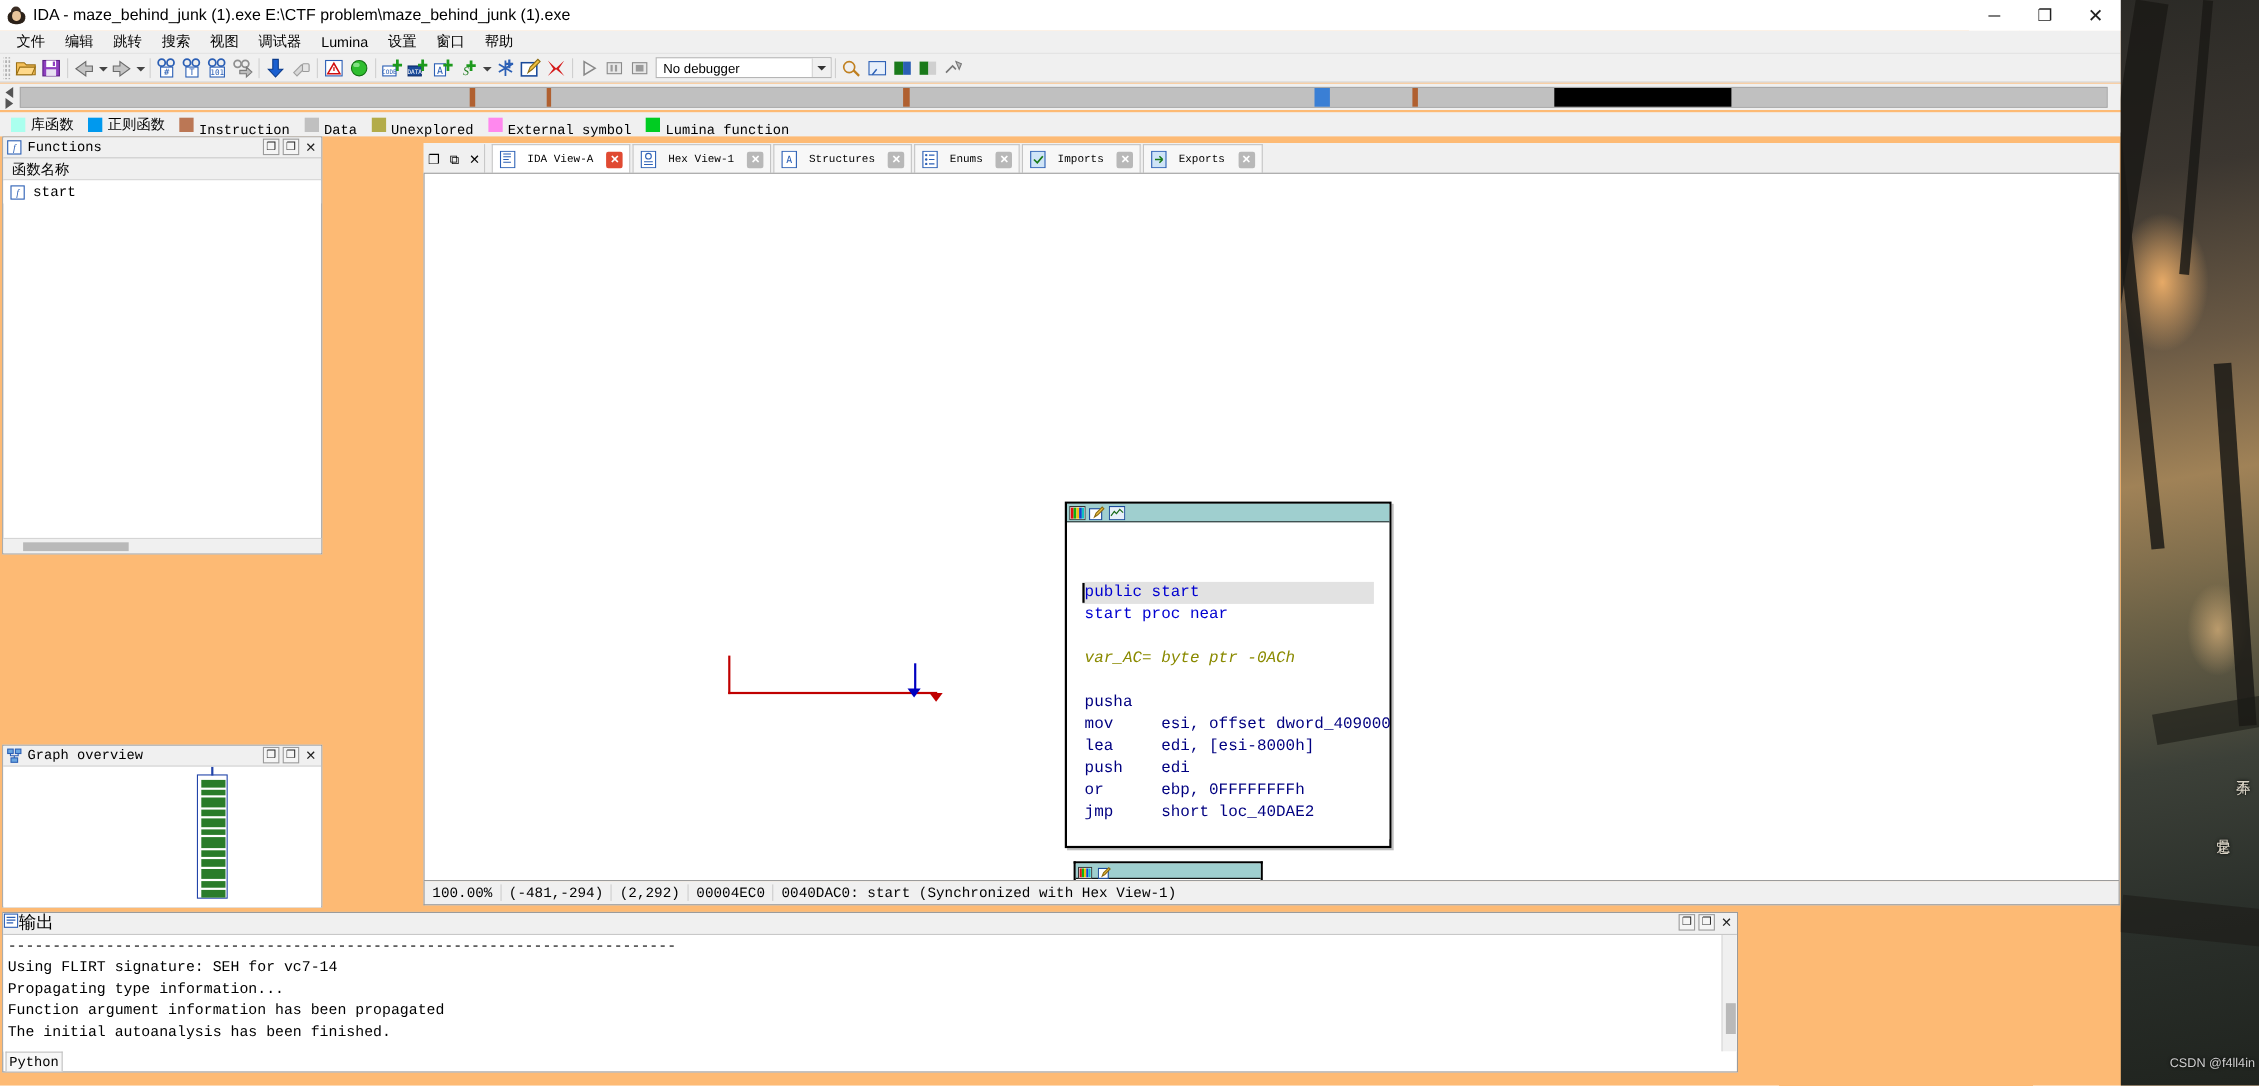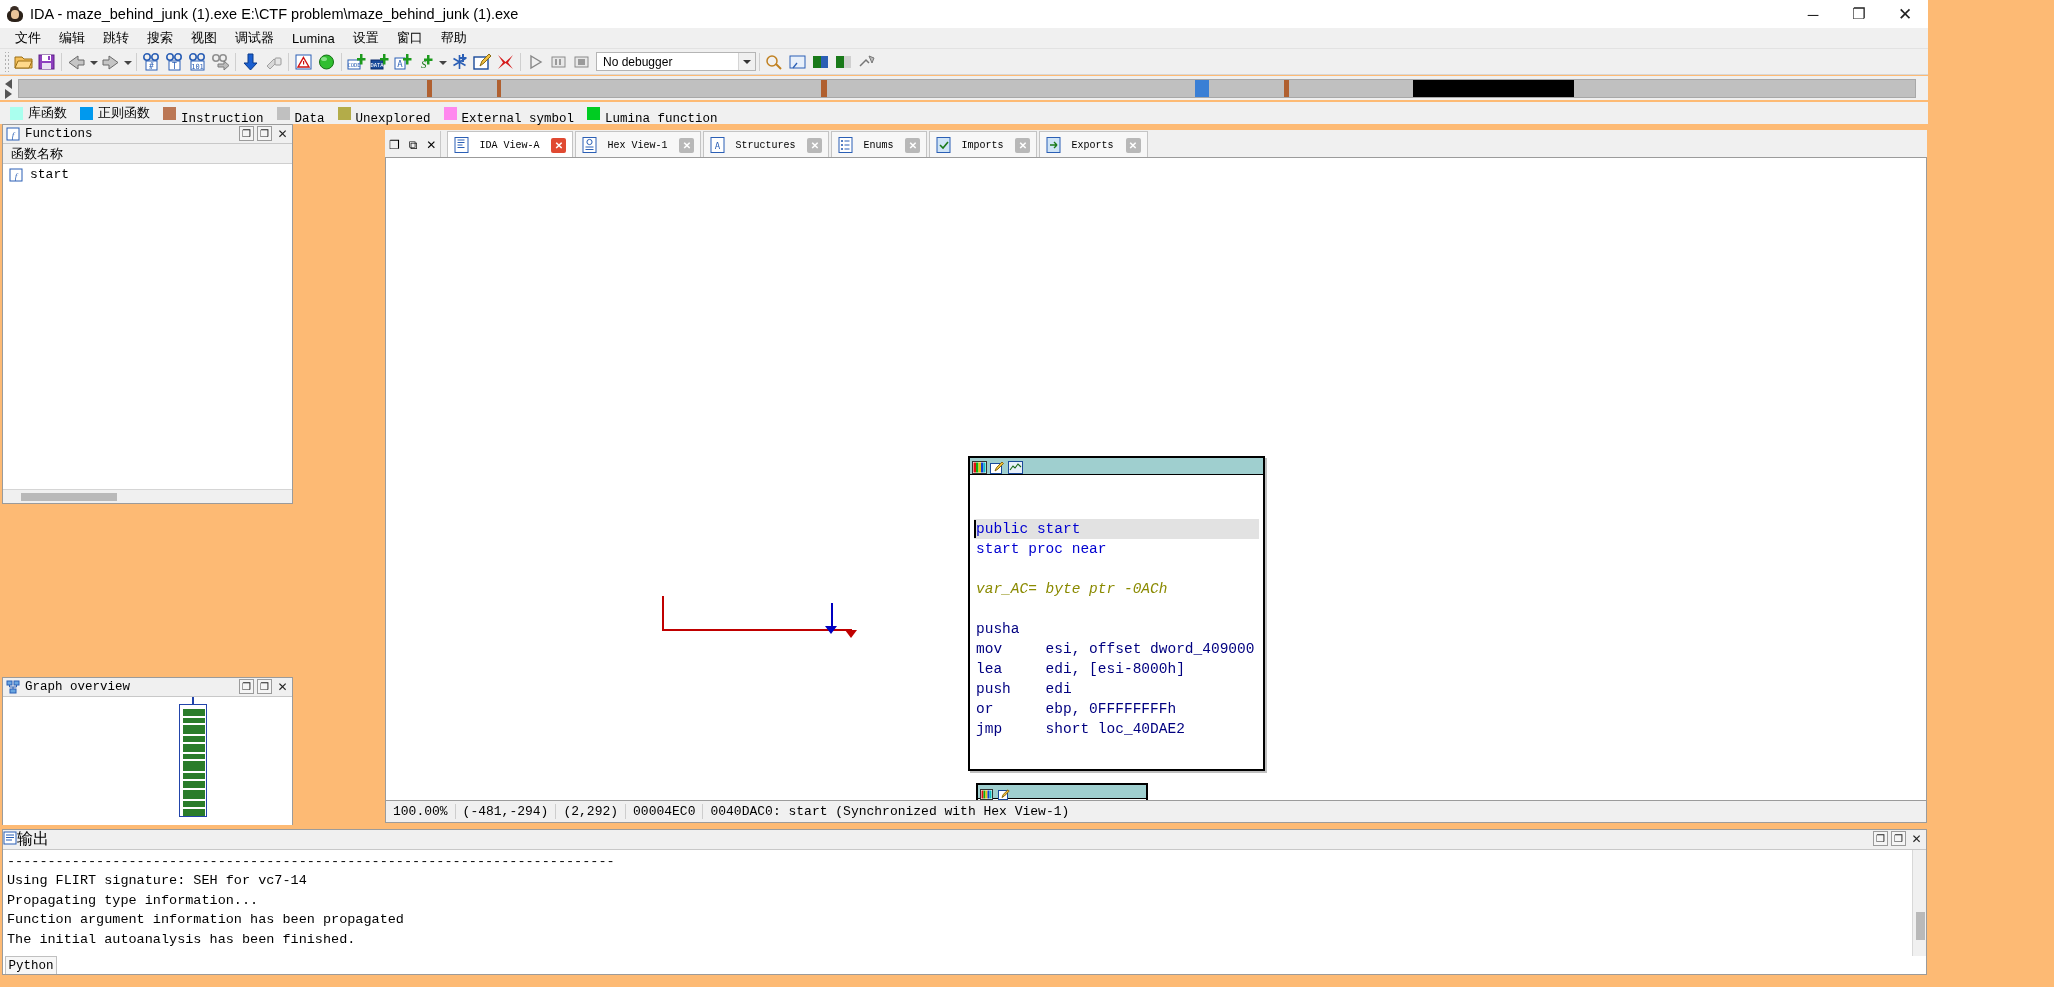--- a/index.html
+++ b/index.html
@@ -201,21 +201,21 @@
   #disasm-node {
     position: absolute; left: 582px; top: 298px; width: 297px; height: 315px;
     background: #ffffff; border: 2px solid #000; box-shadow: 2px 2px 0 rgba(0,0,0,0.25);
   }
   .node-titlebar {
     height: 17px; background: #9fcfcf; display: flex; align-items: center;
     border-bottom: 1px solid #000; padding-left: 2px;
   }
   .node-tbi { width: 15px; height: 13px; margin-right: 3px; flex: none; }
   .node-body {
-    padding: 4px; background: #fff; font-family: "Liberation Mono", monospace;
+    padding: 14px; background: #fff; font-family: "Liberation Mono", monospace;
     font-size: 14.5px; line-height: 20px;
   }
   .code-line { white-space: pre; padding-left: 2px; height: 20px; }
   .code-line.hl { background: #e2e2e2; position: relative; }
   .code-line.hl::before {
     content: ""; position: absolute; left: 0; top: 1px; width: 2px; height: 18px; background: #000;
   }
   .c-blue  { color: #0000d0; }
   .c-olive { color: #8a8a00; font-style: italic; }
   .c-black { color: #000000; }
@@ -240,21 +240,21 @@
   .statusbar {
     position: absolute; left: 385px; top: 801px; width: 1542px; height: 22px;
     background: #f0f0f0; display: flex; align-items: center;
     border: 1px solid #9b9b9b; border-top: none;
     font-family: "Liberation Mono", monospace; font-size: 13px; color: #000;
   }
   .sb-cell { padding: 0 7px; border-right: 1px solid #cdcdcd; white-space: nowrap; }
   .sb-cell:last-child { border-right: none; text-align: right; }
 
   
-  #output-panel { left: 2px; top: 829px; width: 1925px; height: 146px; }
+  #output-panel { left: 2px; top: 829px; width: 1578px; height: 146px; }
   .out-head {
     height: 20px; background: #f0f0f0; display: flex; align-items: center;
     border-bottom: 1px solid #c8c8c8; position: relative;
   }
   .out-body {
     background: #fff; height: 106px; overflow: hidden; position: relative;
     padding-left: 4px; padding-top: 1px;
   }
   .out-line {
     font-family: "Liberation Mono", monospace; font-size: 13.5px; color: #000;
@@ -807,14 +807,25 @@
           <div class="out-line">Function argument information has been propagated</div>
           <div class="out-line">The initial autoanalysis has been finished.</div>
         </div>
       <div class="out-vscroll">
         <div class="thumb"></div>
       </div>
     </div>
     <div class="py-tab">Python</div>
   </div>
 
+  <div id="right-strip">
+    <div class="strip-branch" style="left:-10px;top:0;width:30px;height:300px;transform:rotate(9deg);"></div>
+    <div class="strip-branch" style="left:8px;top:120px;width:12px;height:380px;transform:rotate(-6deg);"></div>
+    <div class="strip-branch" style="left:64px;top:0;width:9px;height:250px;transform:rotate(5deg);"></div>
+    <div class="strip-branch" style="left:96px;top:330px;width:16px;height:330px;transform:rotate(-4deg);"></div>
+    <div class="strip-branch" style="left:30px;top:640px;width:110px;height:28px;transform:rotate(-10deg);opacity:0.6;"></div>
+    <div class="strip-branch" style="left:0px;top:820px;width:130px;height:34px;transform:rotate(6deg);opacity:0.55;"></div>
+    <span class="strip-cjk" style="right:6px; top:700px;">弄不</span>
+    <span class="strip-cjk" style="right:24px; top:752px;">是它</span>
+    <span class="strip-text" style="bottom:14px;">CSDN @f4ll4in</span>
+  </div>
 
 </div>
 
 </body></html>

